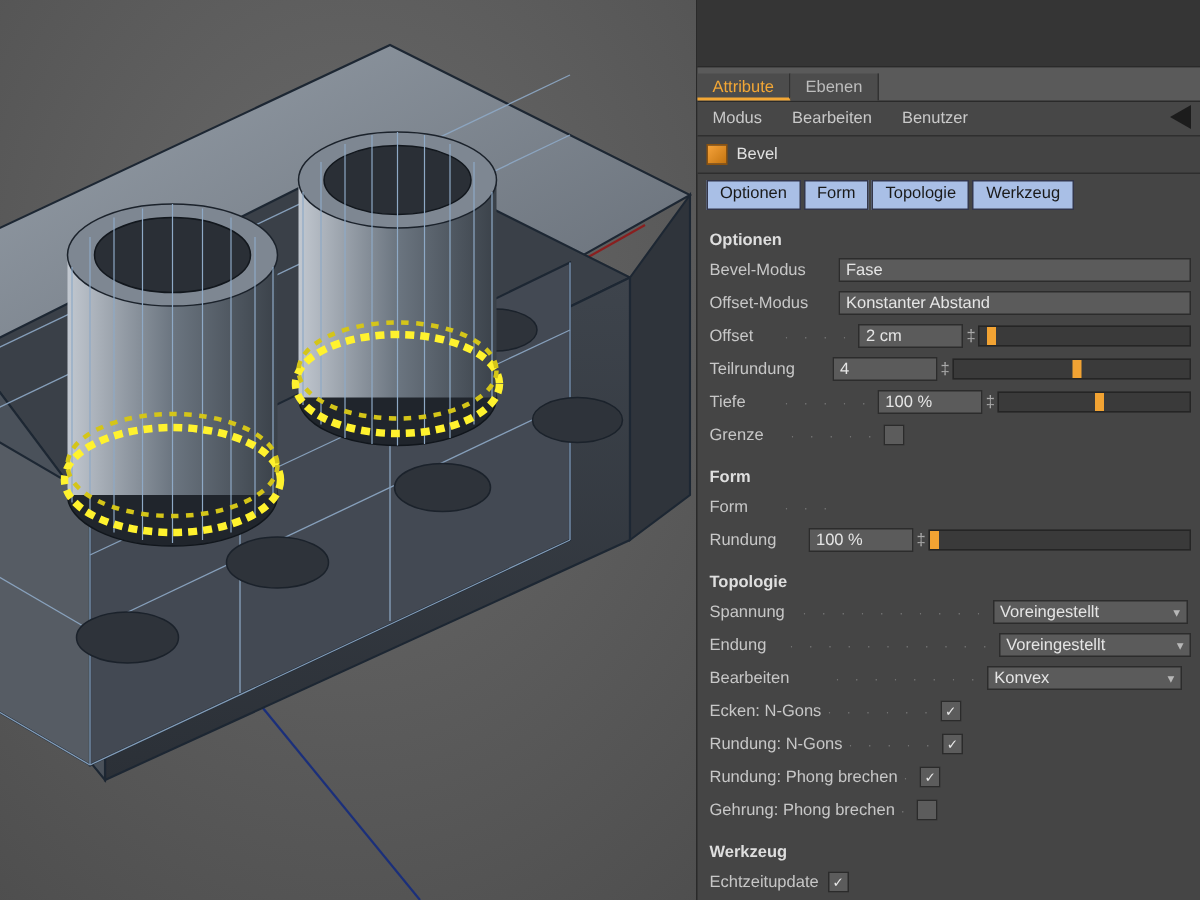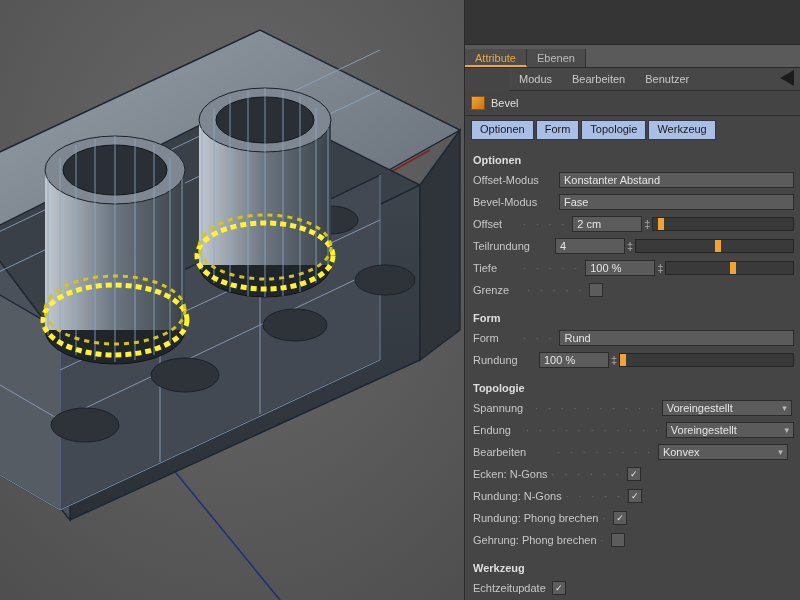--- a/index.html
+++ b/index.html
@@ -5,21 +5,21 @@
   html,body{margin:0;padding:0;width:800px;height:600px;overflow:hidden;background:#3a3a3a;font-family:"Lucida Grande",Arial,sans-serif;font-size:11px;color:#cfcfcf;}
   #viewport{position:absolute;left:0;top:0;width:465px;height:600px;}
   #panel{position:absolute;right:0;top:0;width:335px;height:600px;background:#454545;border-left:1px solid #2a2a2a;}
   
   .topstrip{height:44px;background:#353535;border-bottom:1px solid #2a2a2a;}
   
   .tabrow{display:flex;align-items:flex-end;height:22px;background:#5a5a5a;border-bottom:1px solid #2a2a2a;}
   .tab{padding:3px 10px 3px 10px;font-size:11px;background:#4c4c4c;border-right:1px solid #323232;color:#bdbdbd;}
   .tab.active{color:#f3a735;border-bottom:2px solid #f3a735;padding-bottom:1px;}
   
-  .menurow{display:flex;align-items:center;height:22px;background:#474747;border-bottom:1px solid #2f2f2f;position:relative;margin-left:44px;}
+  .menurow{display:flex;align-items:center;height:22px;background:#474747;border-bottom:1px solid #2f2f2f;position:relative;}
   .menuitem{padding:0 10px;color:#c9c9c9;}
   .navback{position:absolute;right:6px;top:2px;width:0;height:0;border-top:8px solid transparent;border-bottom:8px solid transparent;border-right:14px solid #1c1c1c;}
   
   .crumb{display:flex;align-items:center;height:24px;background:#444;border-bottom:1px solid #2e2e2e;padding-left:6px;}
   .crumb .cube{width:14px;height:14px;background:linear-gradient(135deg,#f5a23a,#c57510);margin-right:6px;border:1px solid #8a5210;box-sizing:border-box;}
   .crumb .txt{color:#e0e0e0;}
   
   .subtabs{display:flex;height:20px;margin:4px 0 6px 6px;}
   .subtab{background:#a9bfe6;color:#1a1a1a;font-size:11px;padding:2px 8px;margin-right:2px;border:1px solid #33364a;}
   .section{padding:2px 6px 2px 8px;}
@@ -176,30 +176,30 @@
     <div class="subtab">Optionen</div>
     <div class="subtab">Form</div>
     <div class="subtab">Topologie</div>
     <div class="subtab">Werkzeug</div>
   </div>
 
   <div class="section">
     <div class="sectitle">Optionen</div>
 
     <div class="row">
+      <span class="label" style="width:86px">Bevel-Modus</span>
+      <div class="combo" style="flex:1">
+        <span>Fase</span>
+      </div>
+    </div>
+
+    <div class="row">
       <span class="label" style="width:86px">Offset-Modus</span>
       <div class="combo" style="flex:1">
         <span>Konstanter Abstand</span>
-      </div>
-    </div>
-
-    <div class="row">
-      <span class="label" style="width:86px">Bevel-Modus</span>
-      <div class="combo" style="flex:1">
-        <span>Fase</span>
       </div>
     </div>
 
     <div class="row">
       <span class="label" style="width:46px">Offset</span>
       <span class="dots">· · · ·</span>
       <input class="field" style="width: 70px;" value="2 cm">
       <span class="spin">‡</span>
       <div class="slider" style="flex:1">
           <div class="knob" style="left:3%"></div>
@@ -230,23 +230,20 @@
       <span class="dots">· · · · ·</span>
       <span class="check"></span>
     </div>
   </div>
 
   <div class="section">
     <div class="sectitle">Form</div>
     <div class="row">
       <span class="label" style="width:46px">Form</span>
       <span class="dots">· · ·</span>
-      <div class="combo" style="flex:1">
-        <span>Rund</span>
-      </div>
     </div>
     <div class="row">
       <span class="label" style="width:66px">Rundung</span>
       <input class="field" style="width: 70px;" value="100 %">
       <span class="spin">‡</span>
       <div class="slider" style="flex:1">
           <div class="knob" style="left:0%"></div>
         </div>
     </div>
   </div>

